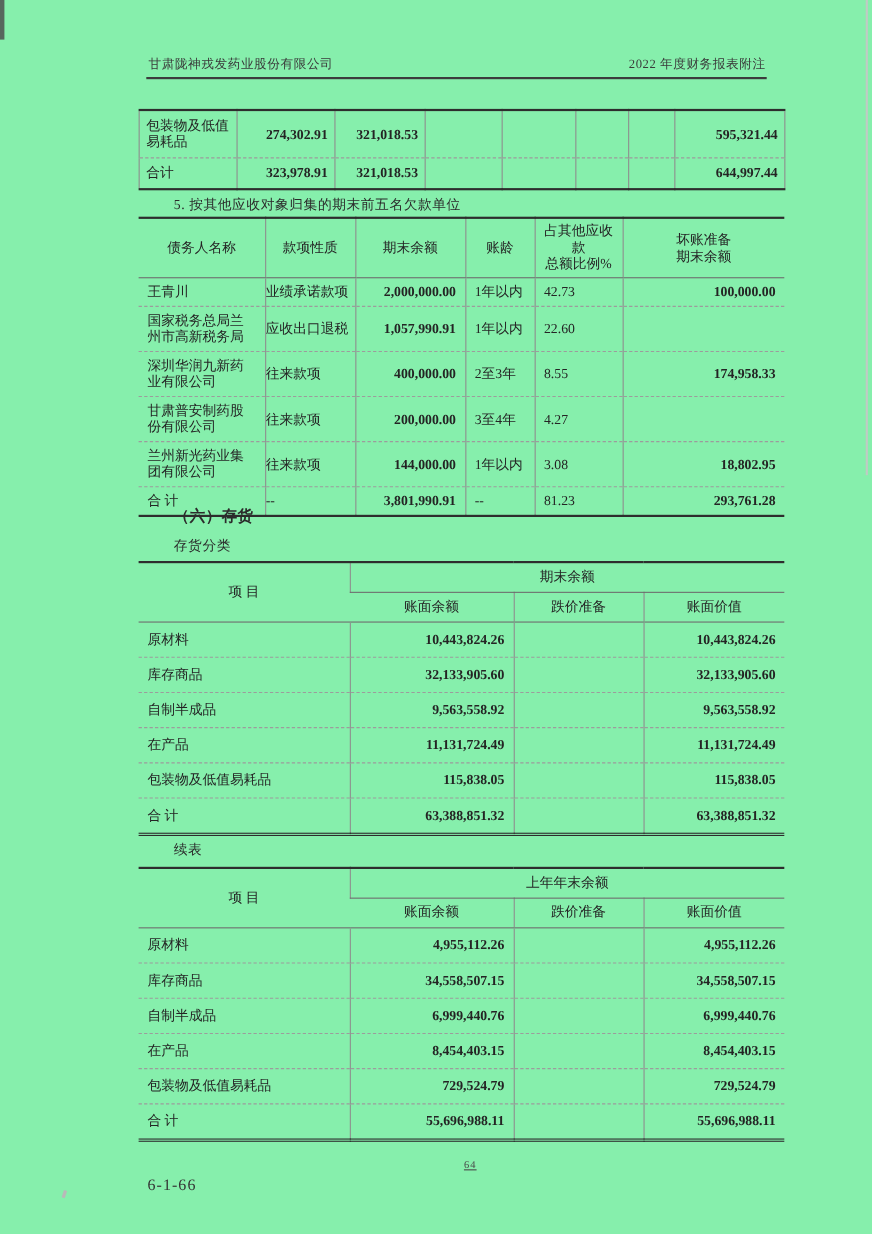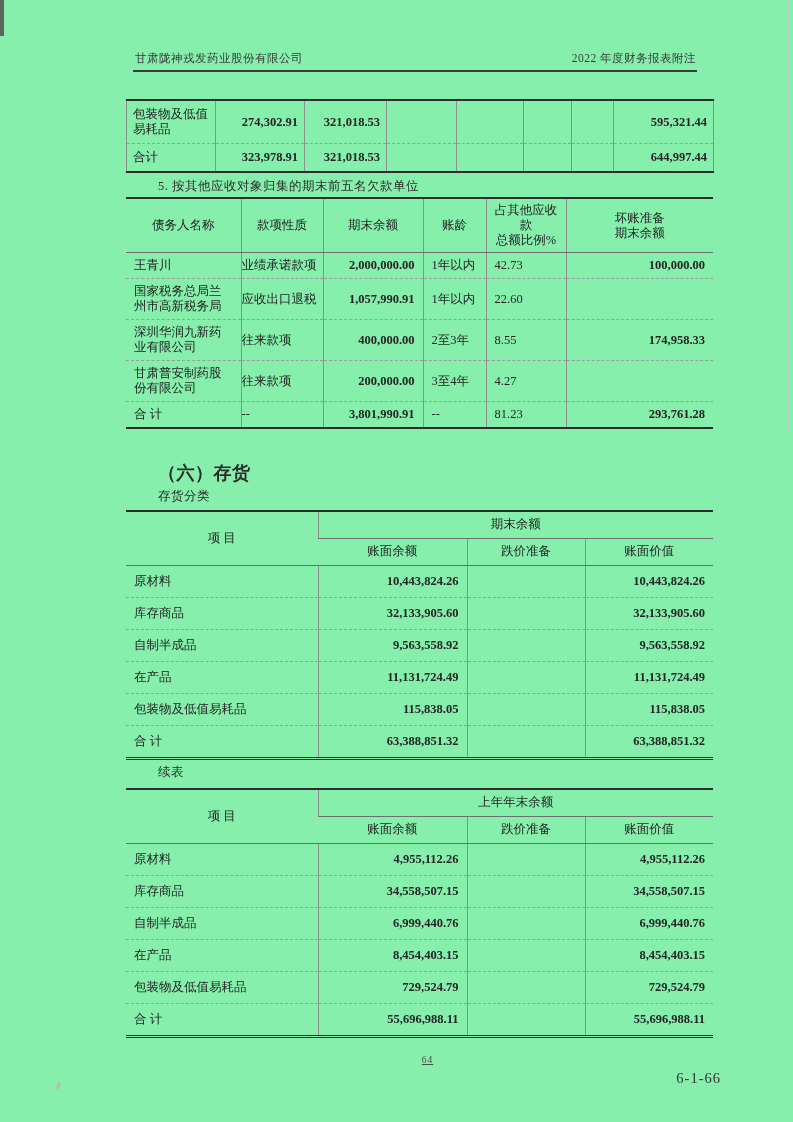--- a/index.html
+++ b/index.html
@@ -20,21 +20,21 @@
   .art-topleft { position:absolute; left:0; top:0; width:4px; height:36px; background:#4f4f4f; opacity:.85; }
   .art-right   { position:absolute; left:787px; top:0; width:2px; height:432px; background:#c6c6c6; opacity:.9; }
   .art-speck   { position:absolute; left:57px; top:1082px; width:3px; height:7px; background:#b9b9b9; transform:rotate(18deg); }
 
   .hdr-left  { position:absolute; left:135px; top:51px; font-size:11.5px; letter-spacing:.5px; color:#3a3a3a; }
   .hdr-right { position:absolute; right:97px; top:51px; font-size:11.5px; letter-spacing:.5px; color:#3a3a3a; }
   .hdr-rule  { position:absolute; left:133px; top:70px; width:564px; height:2px; background:#3c3c3c; }
 
   .sec-title { position:absolute; font-size:12.5px; color:#2b2b2b; letter-spacing:.5px; }
   #sec5-title { left:158px; top:178px; }
-  #sec6-title { left:158px; top:461px; font-weight:bold; font-size:18px; }
+  #sec6-title { left:158px; top:461px; font-weight:bold; font-size:14px; }
   #sec6-sub   { left:158px; top:488px;font-family:Liberation Serif, serif; }
   #cont-label { left:158px; top:764px; }
 
   table.tbl {
     position:absolute;
     border-collapse:collapse;
     table-layout:fixed;
     font-size:12.5px;
     color:#242424;
     line-height:15px;
@@ -70,21 +70,21 @@
   .inv-table thead th.group { border-bottom:1px solid #6e6e6e; }
   .inv-table thead tr:last-child th { border-bottom:1px solid #6e6e6e; }
   .inv-table thead th.itemcol { border-bottom:1px solid #6e6e6e; }
   .inv-table tbody td { border-top:1px dashed #9c9c9c; padding:8px 8px; height:32px; }
   .inv-table tbody tr:first-child td { border-top:none;margin-top:24px; }
   #inv-table-1 { top:510px; }
   #inv-table-2 { top:788px; }
 
   .footer-small { position:absolute; left:134px; width:587px; top:1055px; text-align:center;
     font-size:9.5px; color:#4a4a4a; letter-spacing:1px;text-decoration:underline; }
-  .footer-large { position:absolute; left:134px; width:587px; top:1070px; text-align:right;
+  .footer-large { position:absolute; left:134px; width:587px; top:1070px; text-align:left;
     font-size:14.5px; color:#333333; letter-spacing:1px; }
 </style>
 </head>
 <body>
 
 <div class="page">
 
   <div class="art-topleft"></div>
   <div class="art-right"></div>
   <div class="art-speck"></div>
@@ -178,20 +178,28 @@
         </tr>
         <tr>
           <td class="a-l">甘肃普安制药股份有限公司</td>
           <td class="a-c">往来款项</td>
           <td class="a-r">200,000.00</td>
           <td class="a-c">3至4年</td>
           <td class="a-c">4.27</td>
           <td class="a-r"></td>
         </tr>
         <tr>
+          <td class="a-l">兰州新光药业集团有限公司</td>
+          <td class="a-c">往来款项</td>
+          <td class="a-r">144,000.00</td>
+          <td class="a-c">1年以内</td>
+          <td class="a-c">3.08</td>
+          <td class="a-r">18,802.95</td>
+        </tr>
+        <tr>
           <td class="a-c">合  计</td>
           <td class="a-c">--</td>
           <td class="a-r">3,801,990.91</td>
           <td class="a-c">--</td>
           <td class="a-c">81.23</td>
           <td class="a-r">293,761.28</td>
         </tr>
       </tbody>
   </table>
 

